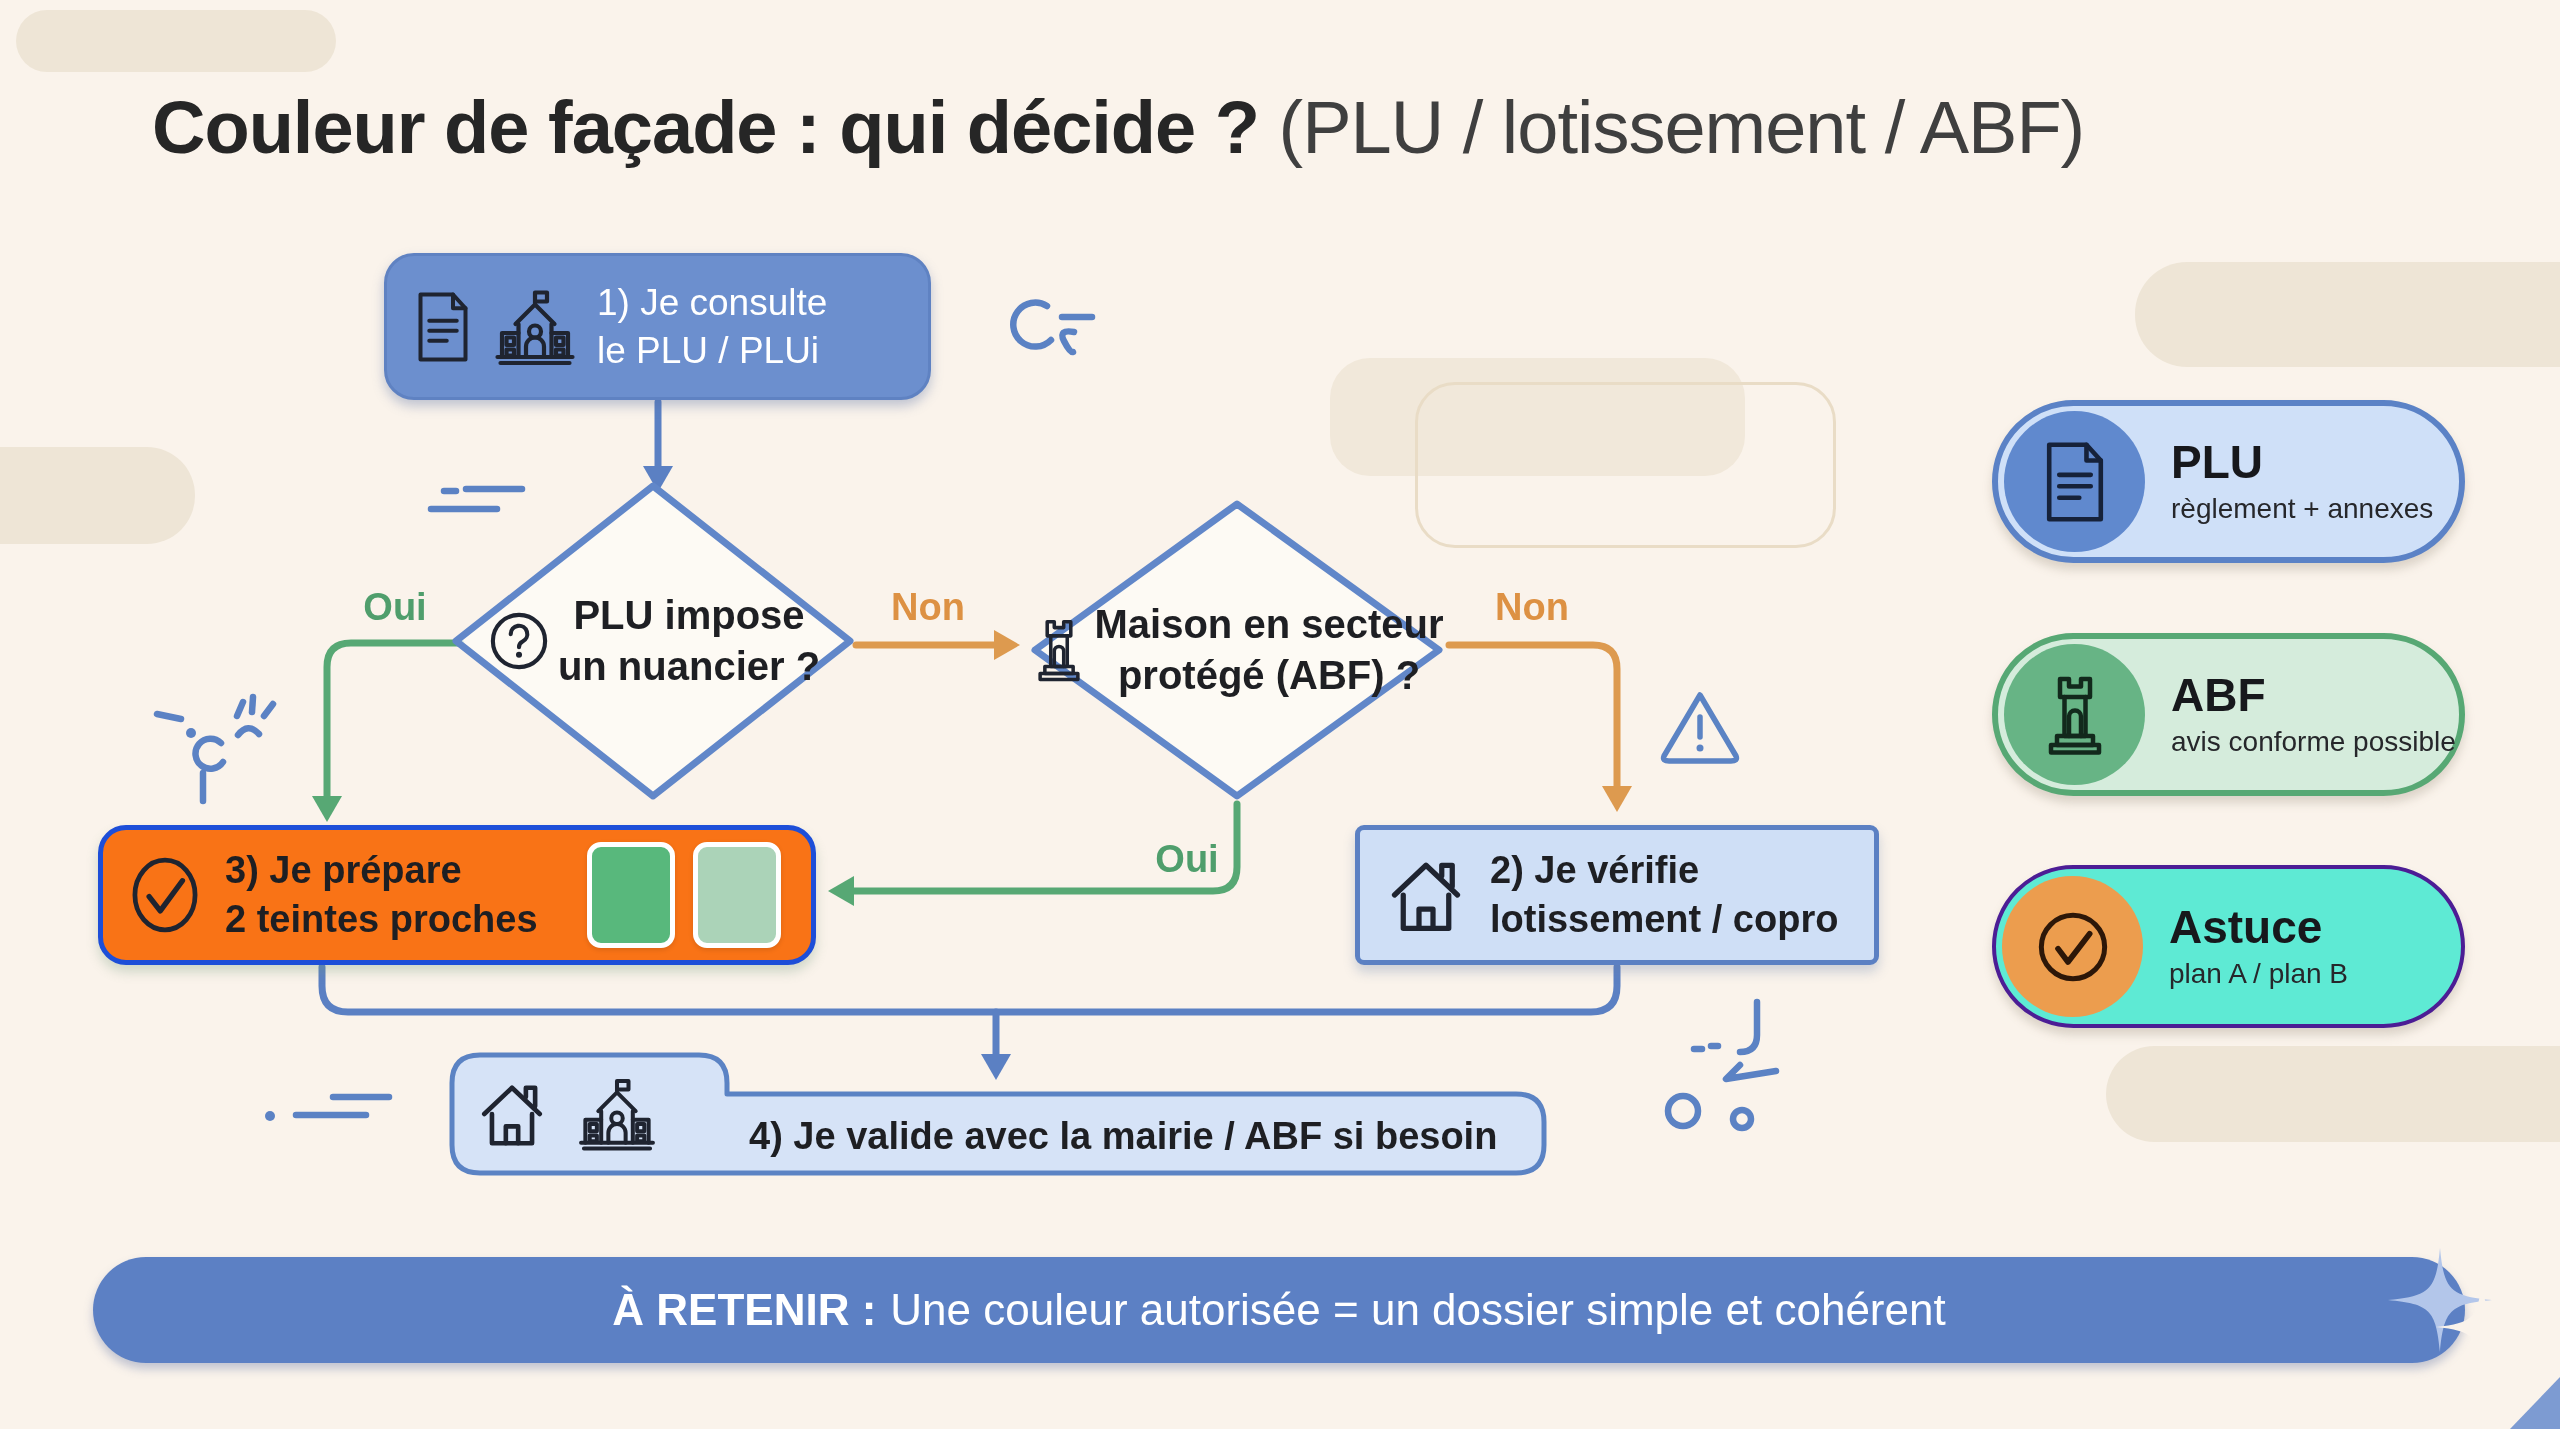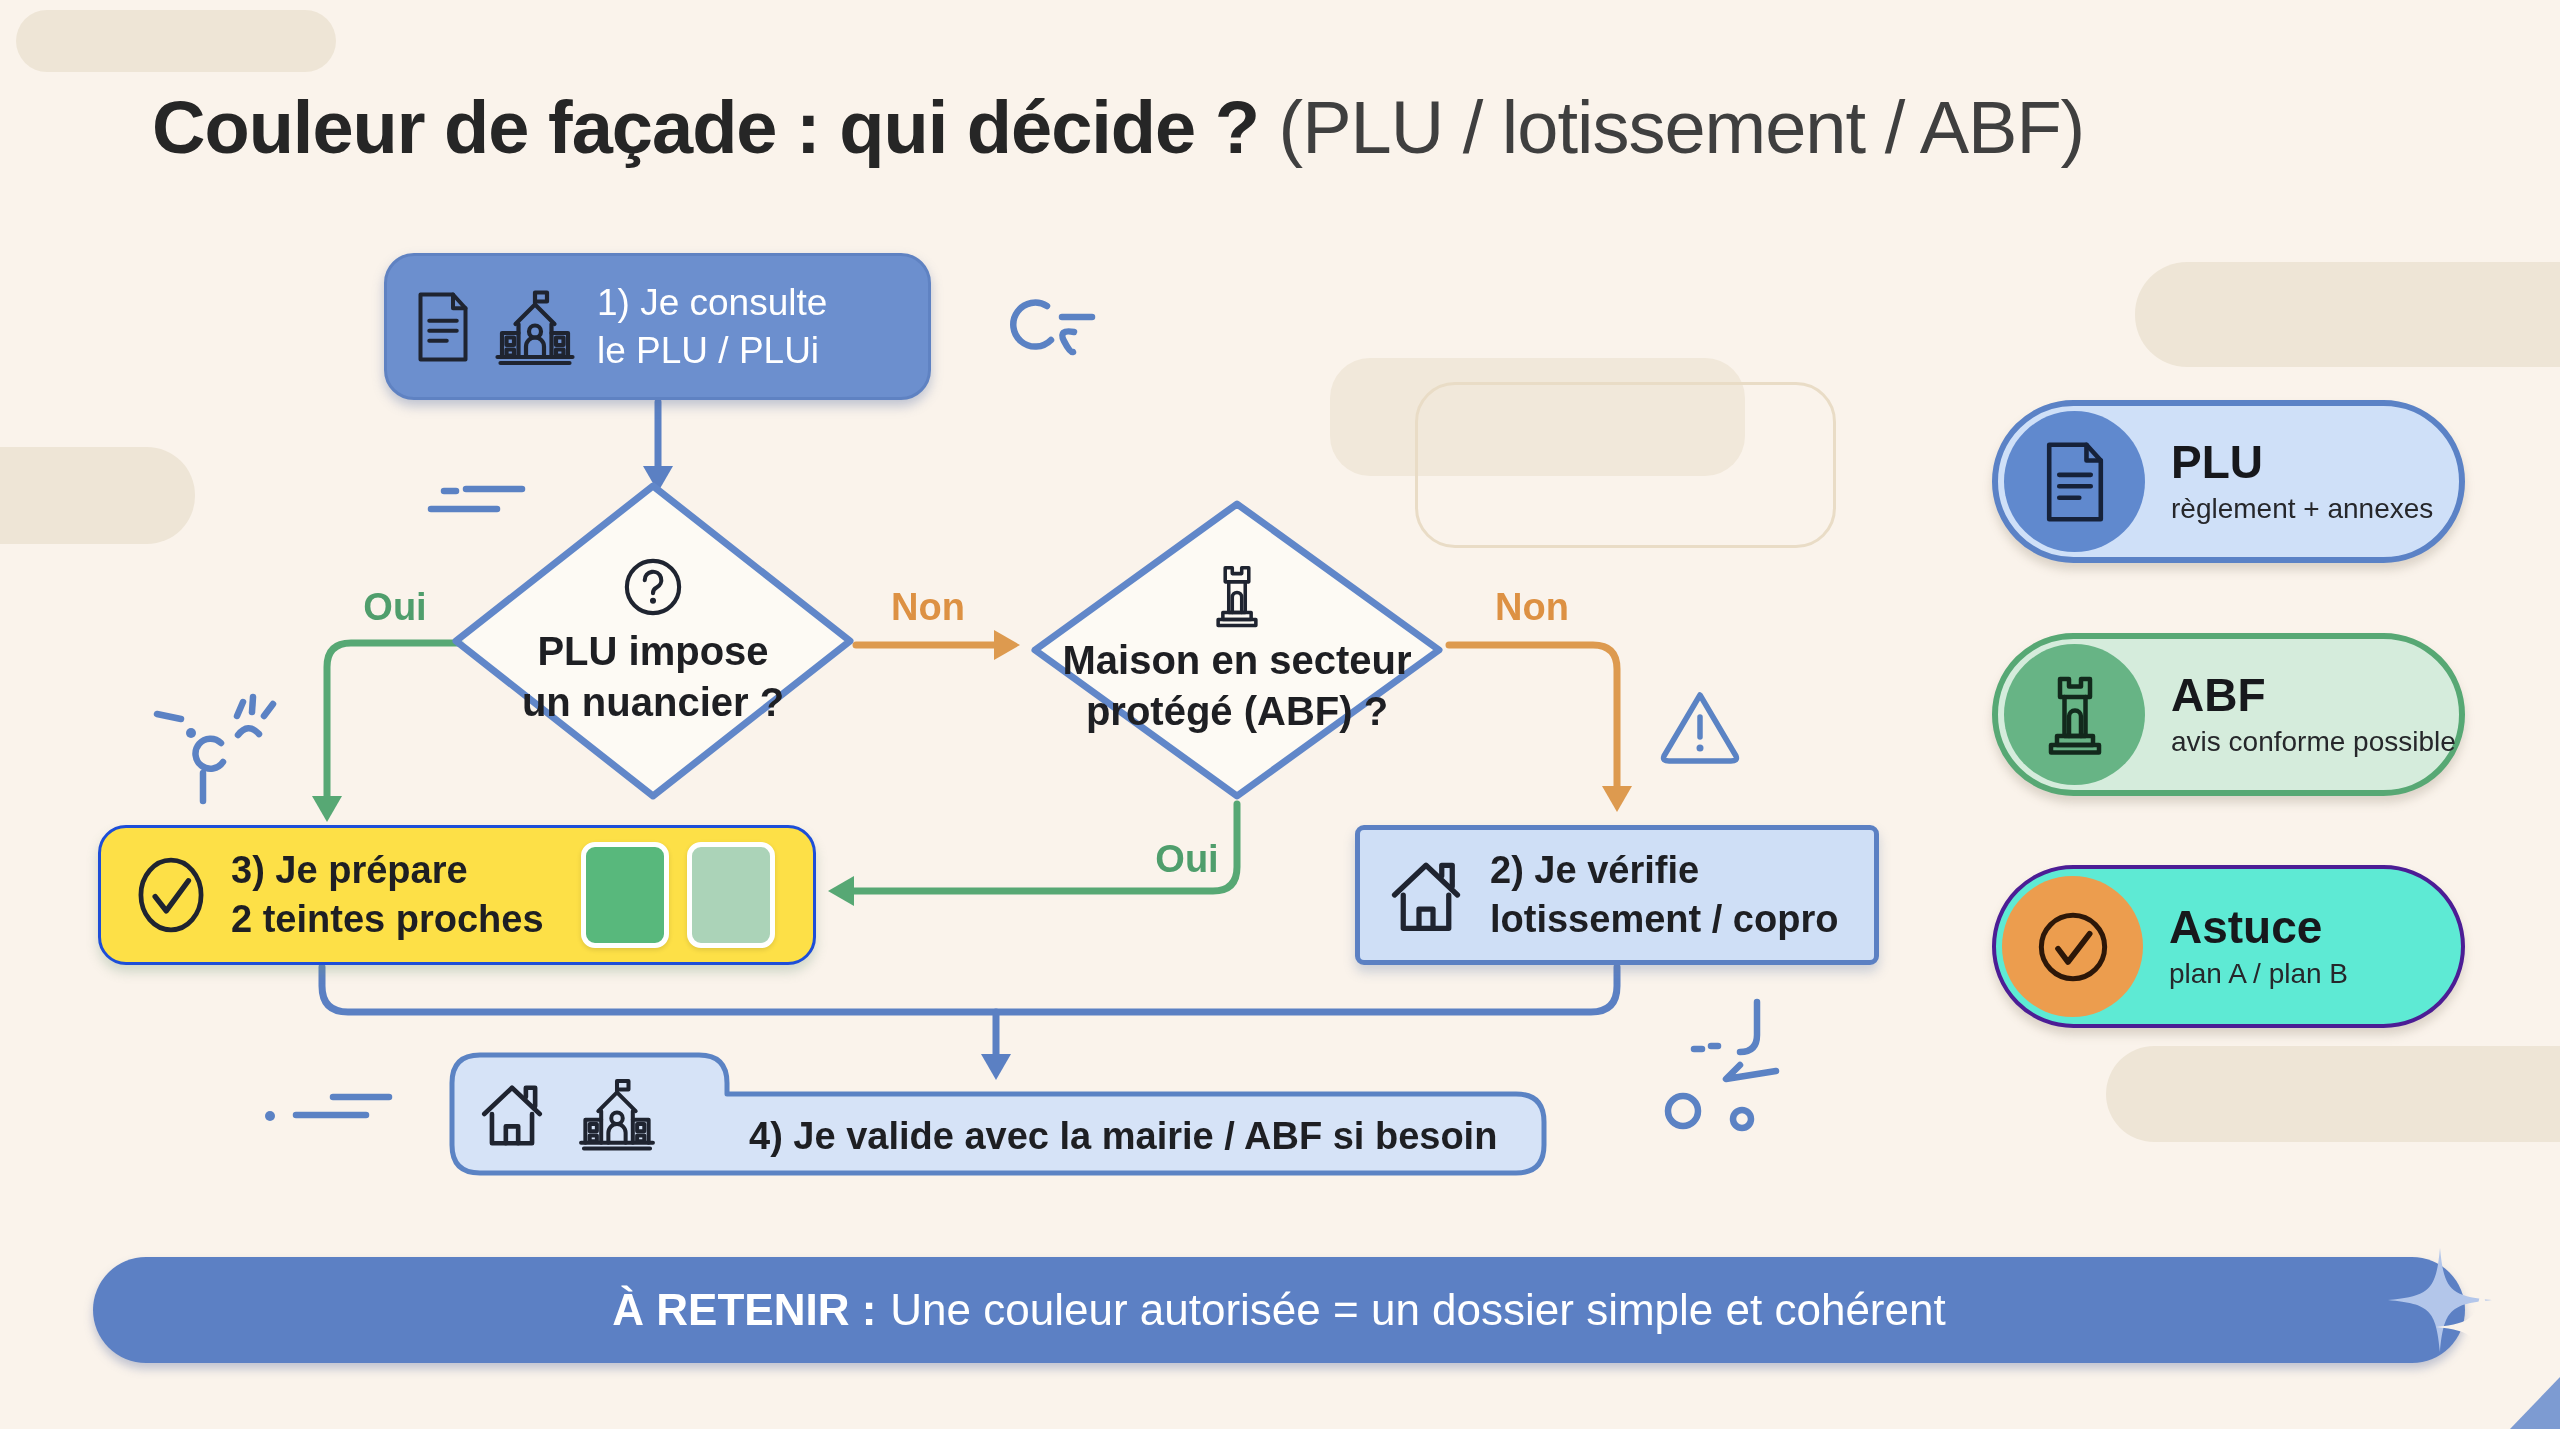--- a/index.html
+++ b/index.html
@@ -26,28 +26,28 @@
   .node-text span{display:block;}
 
   
   .step1{left:384px;top:253px;width:547px;height:147px;background:#6c8fce;border:3px solid #5f82c2;
          border-radius:30px;box-shadow:0 6px 12px rgba(80,105,160,.35);padding:0 26px;gap:14px;}
   .step1 .node-text{color:#fff;font-weight:500;font-size:37px;}
 
   
   .diamond{position:absolute;}
   .diamond svg.shape{position:absolute;left:0;top:0;}
-  .d-content{position:absolute;inset:0;display:flex;flex-direction:column;align-items:center;justify-content:center;gap:6px;}
+  .d-content{position:absolute;inset:0;display:flex;flex-direction:row;align-items:center;justify-content:center;gap:6px;}
   .d-content .node-text{text-align:center;font-size:40px;font-weight:600;}
   .diamond1{left:450px;top:480px;width:406px;height:322px;}
   .diamond2{left:1029px;top:498px;width:416px;height:304px;}
 
   
-  .step3{left:98px;top:825px;width:718px;height:140px;background:#fde047;border:3px solid #1d4ed8;
-         border-radius:28px;box-shadow:0 7px 12px rgba(110,150,120,.3);padding:0 32px;gap:22px;}
+  .step3{left:98px;top:825px;width:718px;height:140px;background:#f97316;border:5px solid #1d4ed8;
+         border-radius:28px;box-shadow:0 7px 12px rgba(110,150,120,.3);padding:0 24px;gap:22px;}
   .swatches{margin-left:auto;display:flex;gap:18px;margin-right:6px;}
   .swatch{width:78px;height:96px;border:5px solid #fff;border-radius:14px;box-shadow:0 2px 5px rgba(0,0,0,.12);}
 
   
   .step2{left:1355px;top:825px;width:524px;height:140px;background:#cfdff6;border:5px solid #5b80c3;
          border-radius:9px;box-shadow:0 7px 12px rgba(100,125,170,.3);padding:0 24px;gap:22px;}
 
   
   .step4{position:absolute;left:449px;top:1052px;width:1098px;height:124px;}
   .step4 svg.shape{position:absolute;left:0;top:0;}

